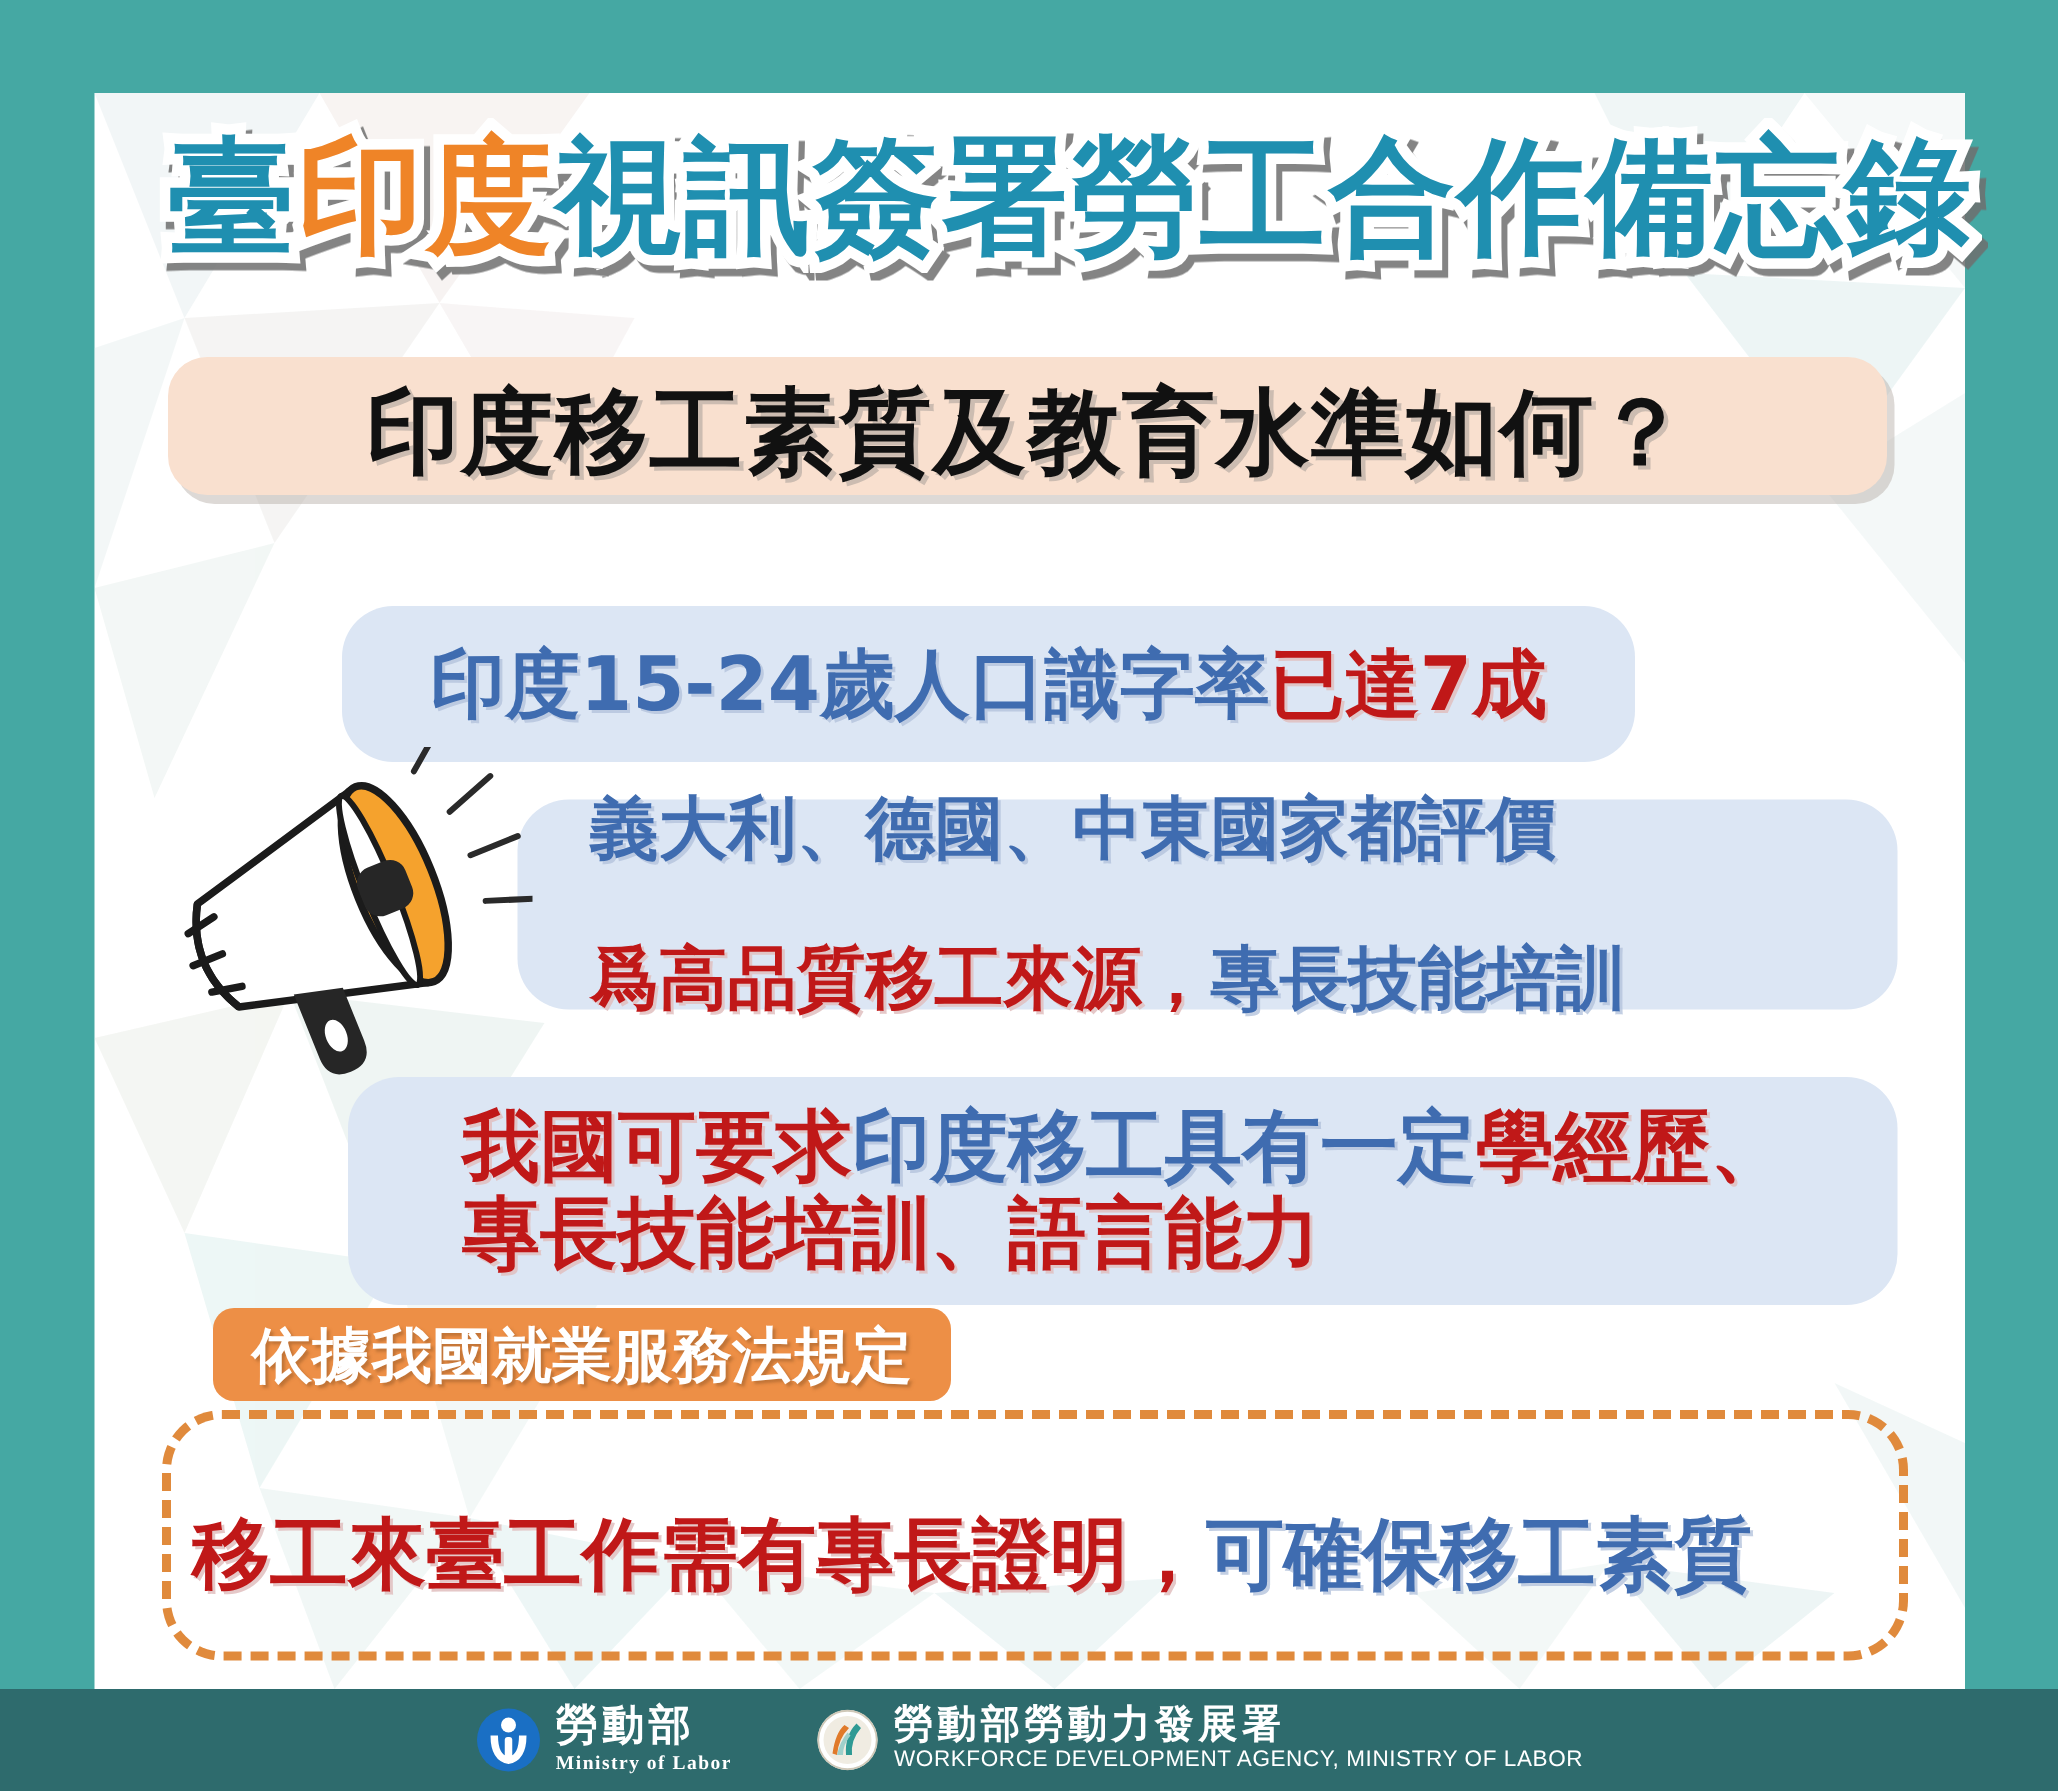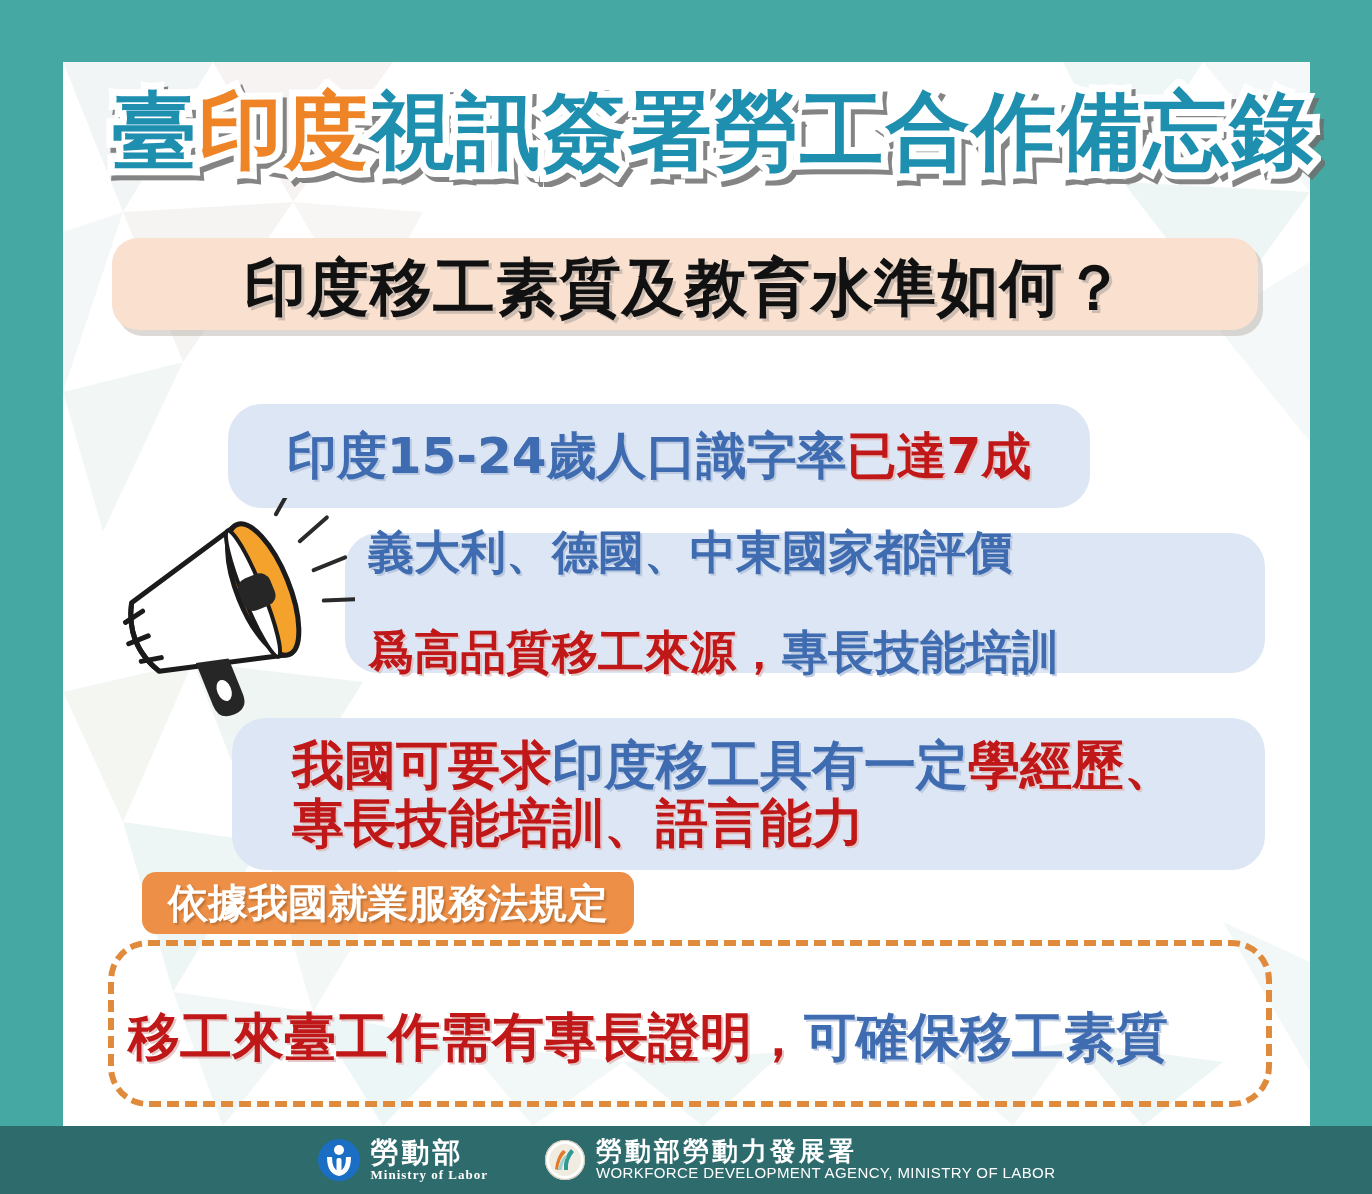--- a/index.html
+++ b/index.html
@@ -53,22 +53,22 @@
     white-space:nowrap;
   }
 
   
   .blue-box{
     position:absolute;background:#dce6f4;border-radius:34px;
     display:flex;flex-direction:column;justify-content:center;
     z-index:5;
   }
   #box1{left:228px;top:404px;width:862px;height:104px;align-items:center;}
-  #box2{left:345px;top:533px;width:920px;height:140px;padding-left:23px;box-sizing:border-box;gap:48px;}
-  #box3{left:232px;top:718px;width:1033px;height:152px;padding-left:60px;box-sizing:border-box;}
+  #box2{left:345px;top:533px;width:920px;height:140px;padding-left:48px;box-sizing:border-box;gap:48px;}
+  #box3{left:232px;top:718px;width:1033px;height:152px;padding-left:76px;box-sizing:border-box;}
 
   .bline{
     font-family:"DejaVu Sans","Liberation Sans",sans-serif;
     font-weight:bold;white-space:nowrap;line-height:1.12;
   }
   #box1 .bline{font-size:50px;}
   #box2 .bline{font-size:46px;}
   #box3 .bline{font-size:52px;}
   .blue{color:#3f6cb0;text-shadow:2px 2px 0 rgba(180,195,220,.8);}
   .red{color:#c01818;text-shadow:2px 2px 0 rgba(225,190,190,.85);}
@@ -101,21 +101,21 @@
 
   
   #footer{
     position:absolute;left:0;top:1126px;width:1372px;height:68px;
     background:#2e6b6d;
     display:flex;align-items:center;justify-content:center;gap:56px;
   }
   .logo-group{display:flex;align-items:center;gap:10px;}
   .logo-txt{display:flex;flex-direction:column;justify-content:center;}
   .logo-cn{
-    font-family:Liberation Sans, sans-serif;
+    font-family:Liberation Mono, monospace;
     color:#ffffff;font-weight:bold;letter-spacing:3px;line-height:1.05;
   }
   #mol-cn{font-size:28px;}
   #wda-cn{font-size:26px;}
   .logo-en{color:#ffffff;line-height:1.1;}
   #mol-en{font-size:13px;font-weight:bold;letter-spacing:1px;font-family:"Liberation Serif","DejaVu Serif",serif;}
   #wda-en{font-size:15px;letter-spacing:.4px;font-family:"Liberation Sans",sans-serif;}
 </style>
 </head>
 <body>

